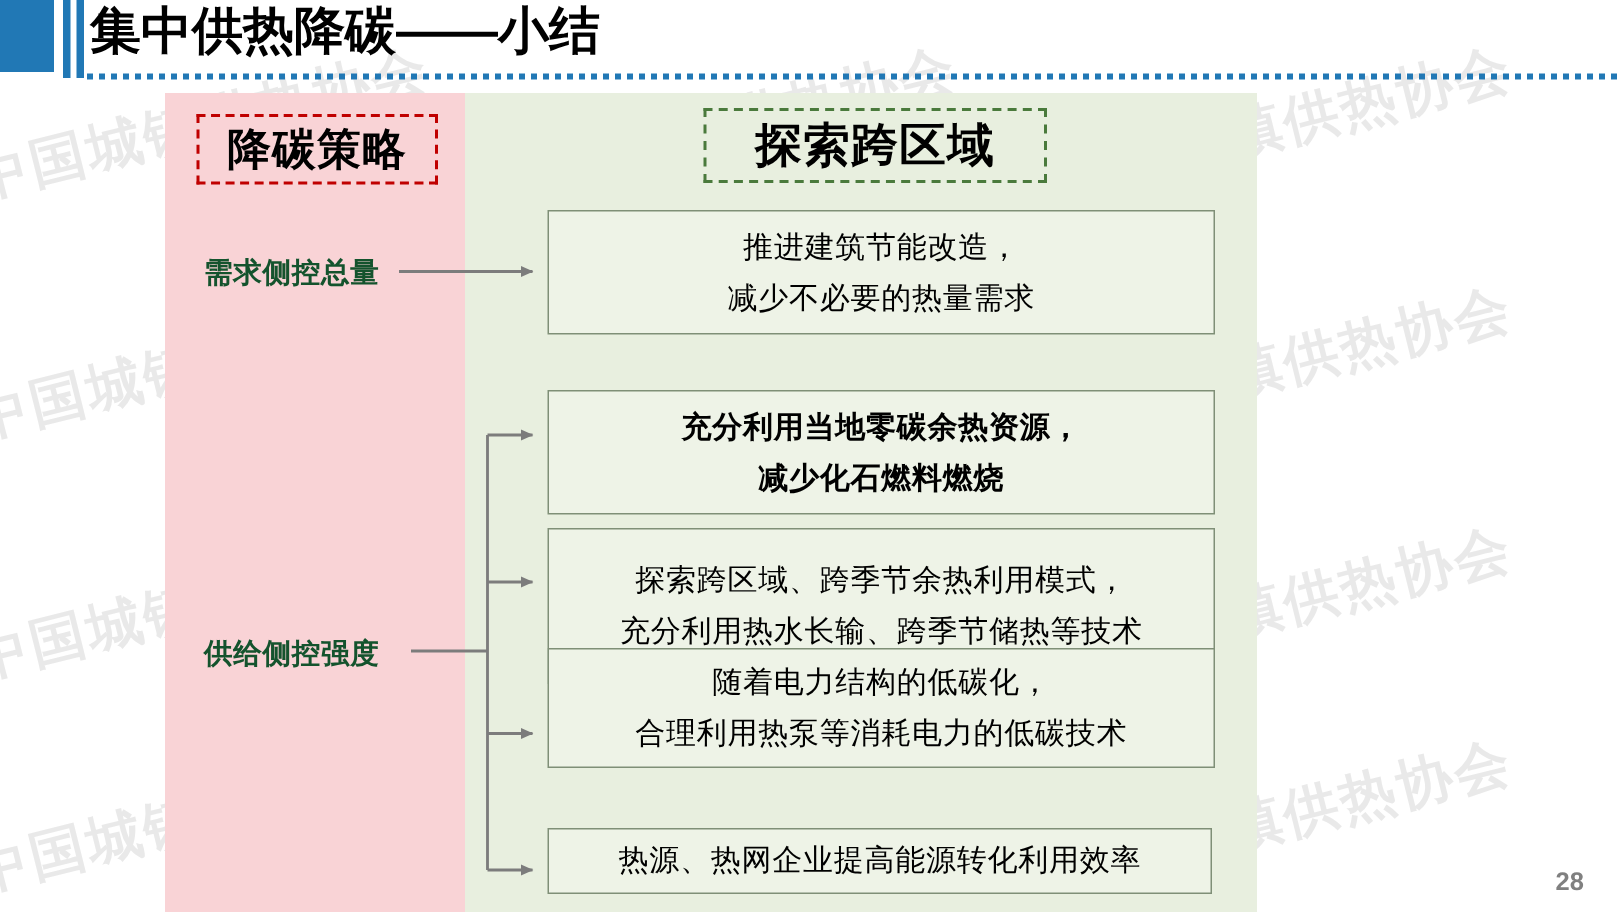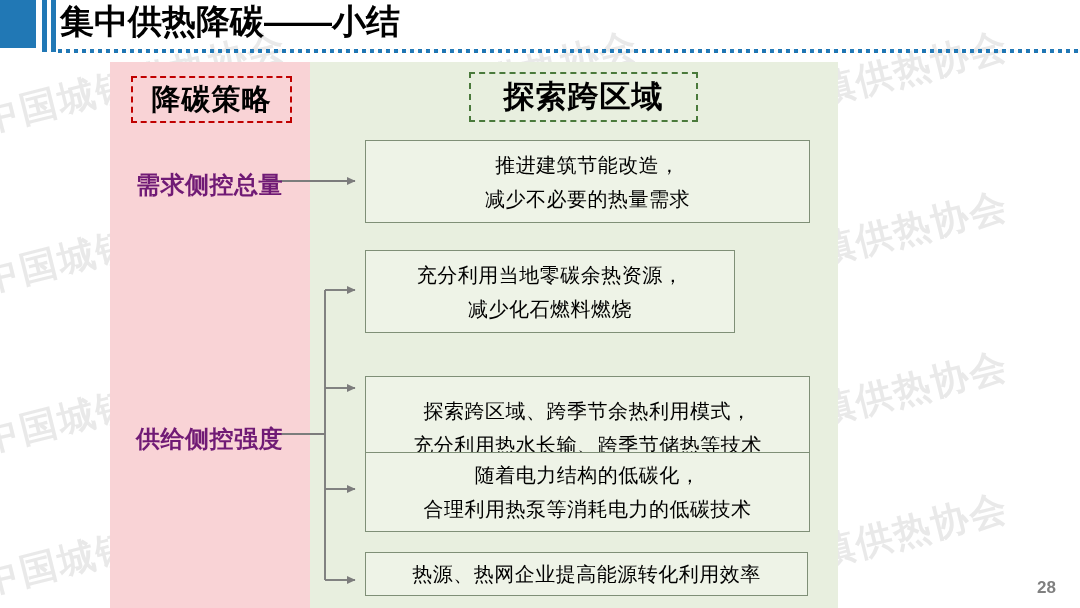--- a/index.html
+++ b/index.html
@@ -137,23 +137,23 @@
     height: 50px;
     border: 2.5px dashed #4a7a3c;
     font-size: 31px;
     letter-spacing: 1px;
   }
 
   
   .side-label {
     position: absolute;
     z-index: 14;
-    font-size: 24px;
-    font-weight: 700;
-    color: #701a75;
+    font-size: 19px;
+    font-weight: 700;
+    color: #14532d;
     white-space: nowrap;
     letter-spacing: 0.5px;
   }
   .label-demand { left: 136px; top: 169px; }
   .label-supply { left: 136px; top: 423px; }
 
   
   .box {
     position: absolute;
     z-index: 14;
@@ -165,23 +165,23 @@
     align-items: center;
     justify-content: center;
     color: #000000;
     font-size: 20px;
     line-height: 34px;
     letter-spacing: 0.5px;
     text-align: left;
     font-family: "Liberation Sans", "DejaVu Sans", sans-serif;
   }
   .box-1 { left: 365px; top: 140px; width: 445px; height: 83px; }
-  .box-2 { left: 365px; top: 250px; width: 370px; height: 83px; }
-  .box-3 { left: 365px; top: 352px; width: 445px; height: 104px; margin-top: 24px; }
-  .box-4 { left: 365px; top: 452px; width: 445px; height: 80px; }
+  .box-2 { left: 365px; top: 260px; width: 445px; height: 83px; font-weight: bold; }
+  .box-3 { left: 365px; top: 352px; width: 445px; height: 104px; }
+  .box-4 { left: 365px; top: 432px; width: 445px; height: 80px; }
   .box-5 { left: 365px; top: 552px; width: 443px; height: 44px; }
 
   
   .connectors {
     position: absolute;
     left: 0; top: 0;
     width: 1080px;
     height: 608px;
     z-index: 12;
     pointer-events: none;

